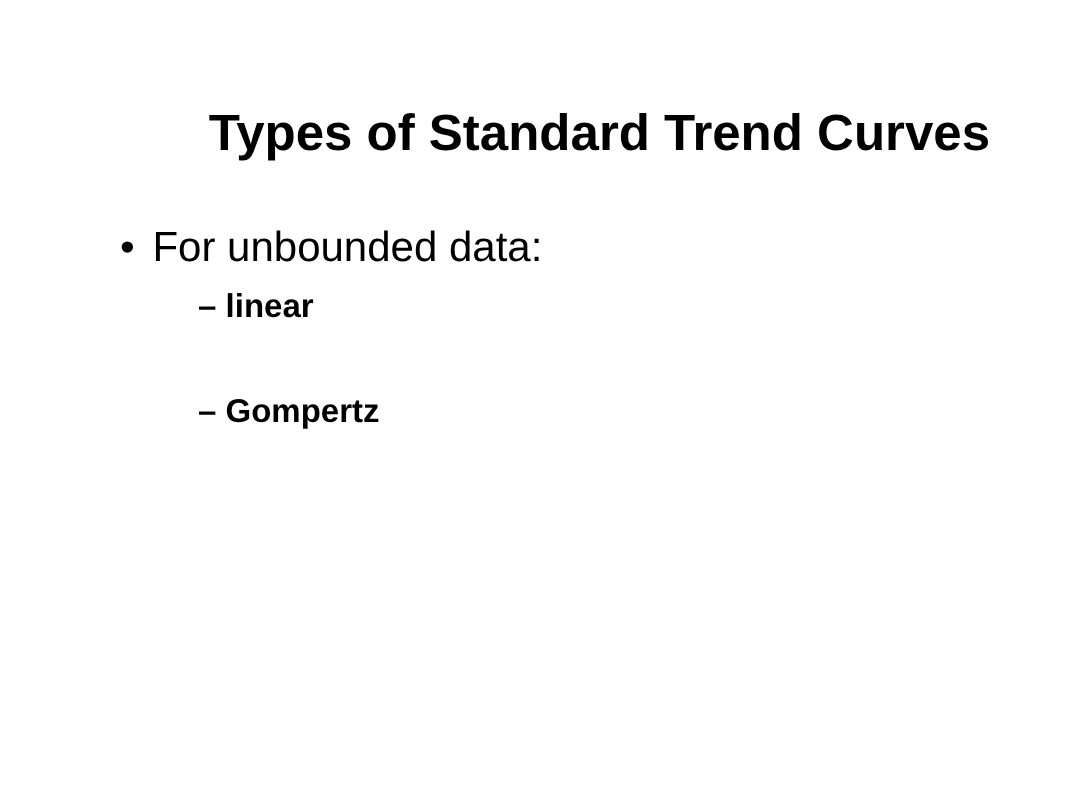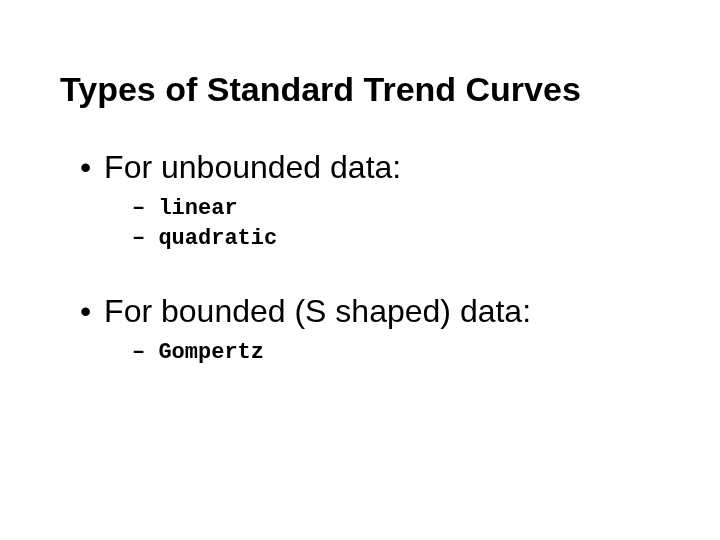--- a/index.html
+++ b/index.html
@@ -7,51 +7,48 @@
       width: 720px;
       height: 540px;
       background: #fff;
       font-family: Arial, Helvetica, sans-serif;
       color: #000;
       padding: 70px 60px 40px 60px;
     }
     .title {
       font-size: 34px;
       font-weight: bold;
-      text-align: left;
+      text-align: right;
       margin-bottom: 40px;
     }
     .bullet-l1 {
-      font-size: 32px;
+      font-size: 28px;
       margin-left: 20px;
       margin-bottom: 8px;
     }
     .bullet-l1::before {
       content: "• ";
       margin-right: 4px;
     }
     .bullet-l2 {
       font-size: 22px;
       font-weight: bold;
       margin-left: 72px;
       line-height: 1.35;
-      font-family: Liberation Mono, monospace;
     }
     .bullet-l2::before {
       content: "– ";
     }
     .group1 { margin-bottom: 40px; }
   </style>
 </head>
 <body>
 
 <div class="title">Types of Standard Trend Curves</div>
 
 <div class="group1">
   <div class="bullet-l1">For unbounded data:</div>
   <div class="bullet-l2">linear</div>
-  <div class="bullet-l2">quadratic</div>
 </div>
 
 <div>
-  <div class="bullet-l1">For bounded (S shaped) data:</div>
   <div class="bullet-l2">Gompertz</div>
 </div>
 
 </body></html>

